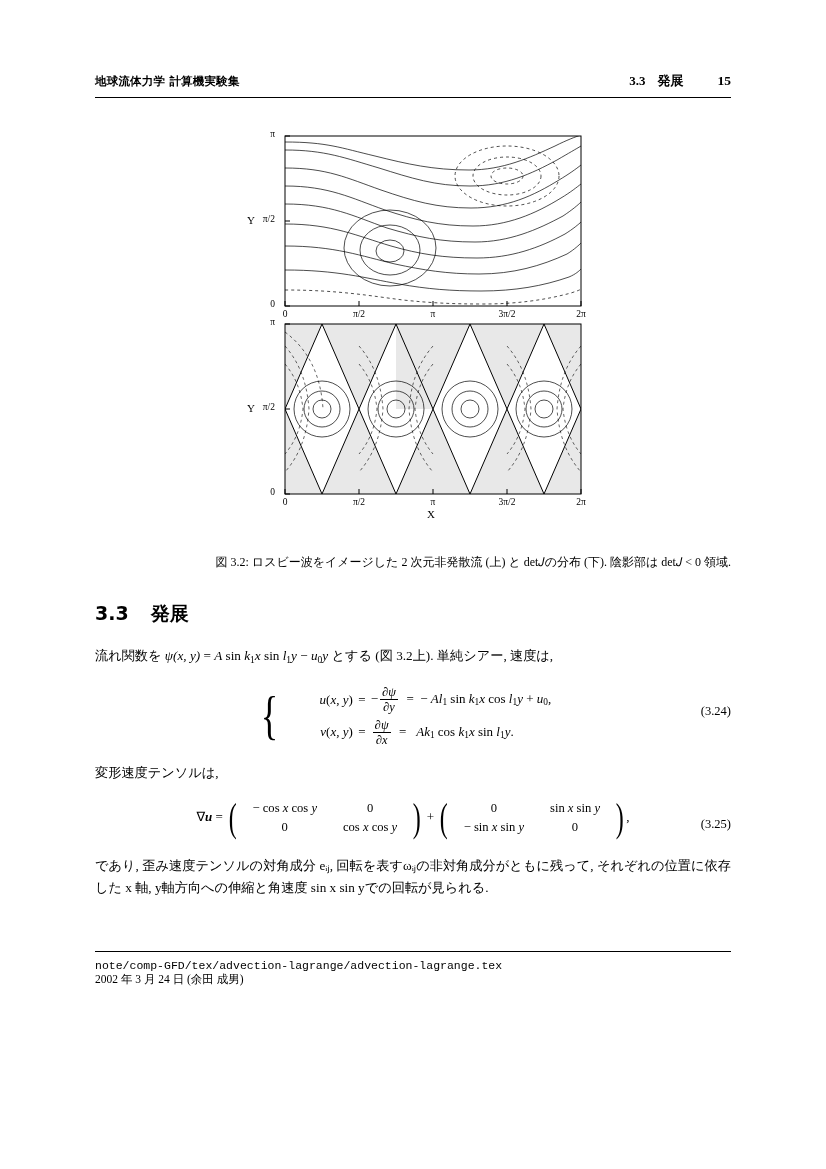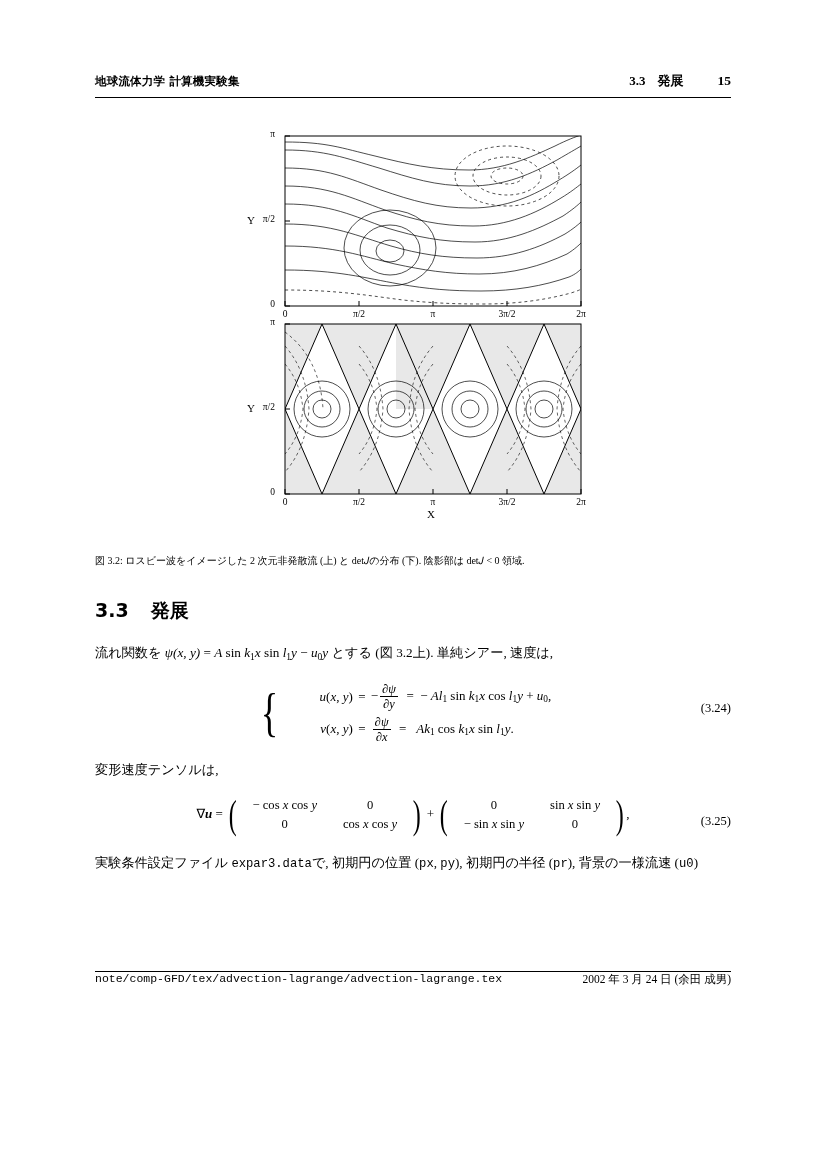--- a/index.html
+++ b/index.html
@@ -56,22 +56,22 @@
     font-family: "Liberation Serif", serif;
     font-size: 9.5px;
     white-space: nowrap;
   }
   .ylab {
     position: absolute;
     font-size: 11px;
   }
   .caption {
     margin-top: 30px;
-    font-size: 10px;
-    text-align: left;
+    font-size: 12px;
+    text-align: right;
     width: 100%;
   }
 
   
   h2.section {
     font-family: "DejaVu Sans", sans-serif;
     font-size: 19px;
     font-weight: bold;
     margin: 30px 0 18px 0;
   }
@@ -154,22 +154,24 @@
     white-space: nowrap;
   }
 
   
   .footer {
     position: absolute;
     left: 95px;
     right: 95px;
     bottom: 72px;
     border-top: 1.1px solid #000;
+    padding-top: 7px;
     display: flex;
     font-size: 11.5px;
+    flex-direction: column;
   }
   .footer .fleft { flex: 1; font-family: "Liberation Serif", serif; }
   .footer .fright { font-family: "Liberation Serif", serif; }
   .footer .tt { font-size: 11.5px; }
 </style>
 </head>
 <body>
 
 <div class="page">
 
@@ -417,25 +419,22 @@
                 <td>− sin <span class="it">x</span> sin <span class="it">y</span></td>
                 <td>0</td>
               </tr>
         </tbody>
           </table>
         <span class="par">)</span>
       </span><span>,</span>
       <span class="eqno" style="top:18px;">(3.25)</span>
     </div>
 
-
-    <p class="body">
-      <span>実験条件設定ファイル</span>
-      <span class="tt">expar3.data</span><span>で, 初期円の位置 (</span><span class="tt">px</span><span>, </span><span class="tt">py</span><span>), 初期円の半径 (</span><span class="tt">pr</span><span>), 背景の一様流速 (</span><span class="tt">u0</span><span>)</span>
-    </p>
+    <p class="body">であり, 歪み速度テンソルの対角成分 eᵢⱼ, 回転を表すωᵢⱼの非対角成分がともに残って, それぞれの位置に依存した x 軸, y軸方向への伸縮と角速度 sin x sin yでの回転が見られる.</p>
+
 
   </div>
 
   <div class="footer">
     <div class="fleft">
       <span class="tt">note/comp-GFD/tex/advection-lagrange/advection-lagrange.tex</span>
     </div>
     <div class="fright">2002 年 3 月 24 日 (余田 成男)</div>
   </div>
 

